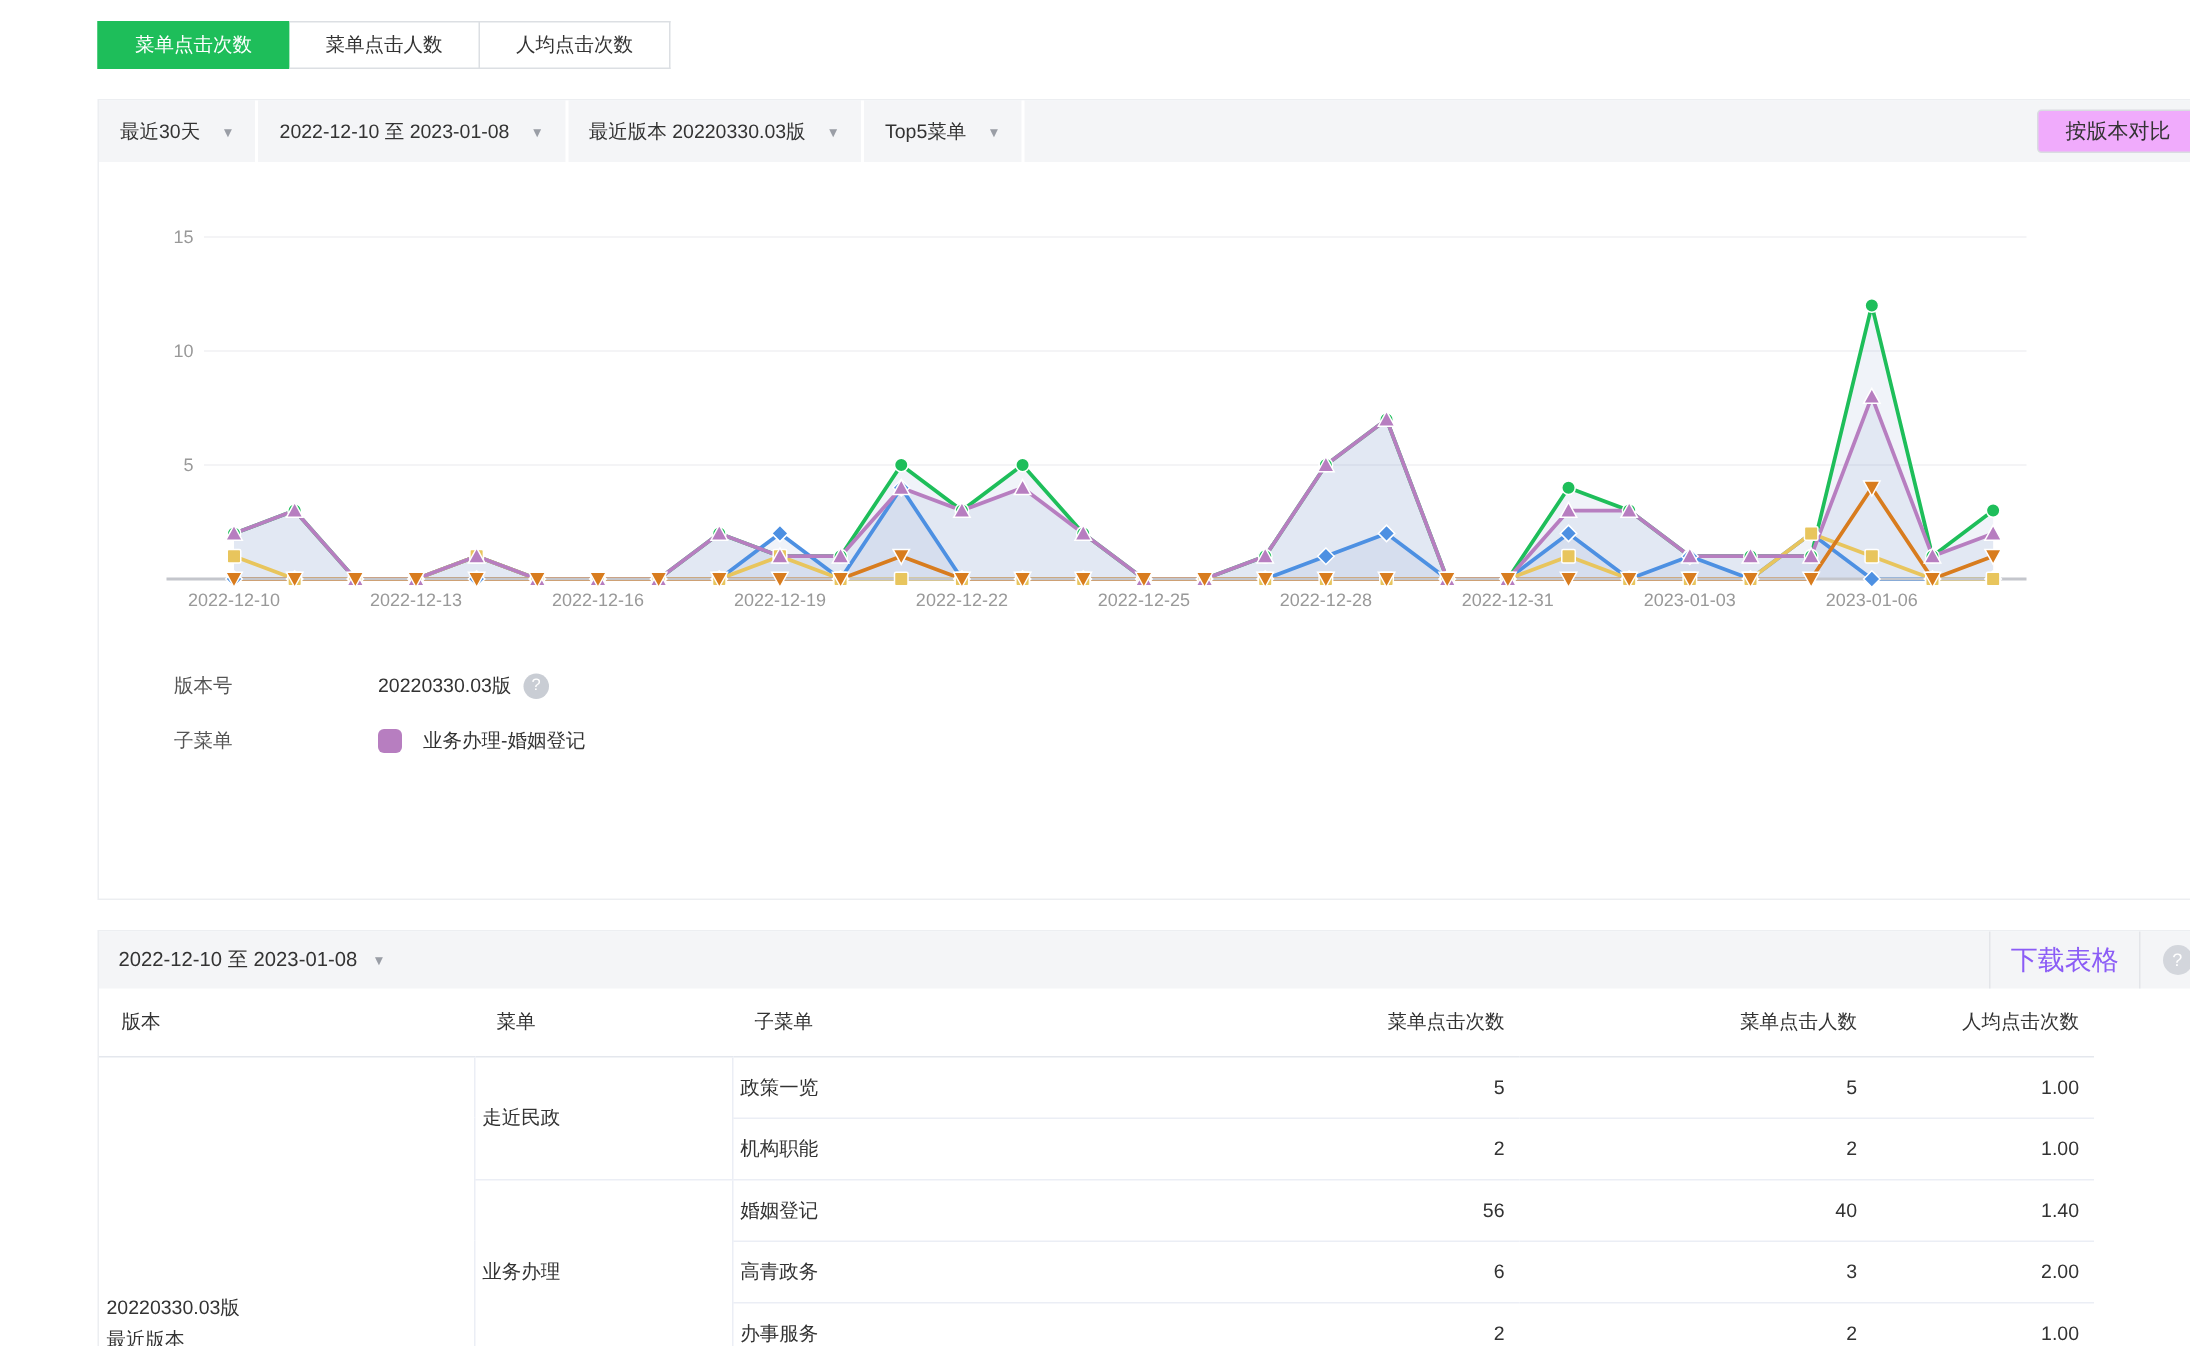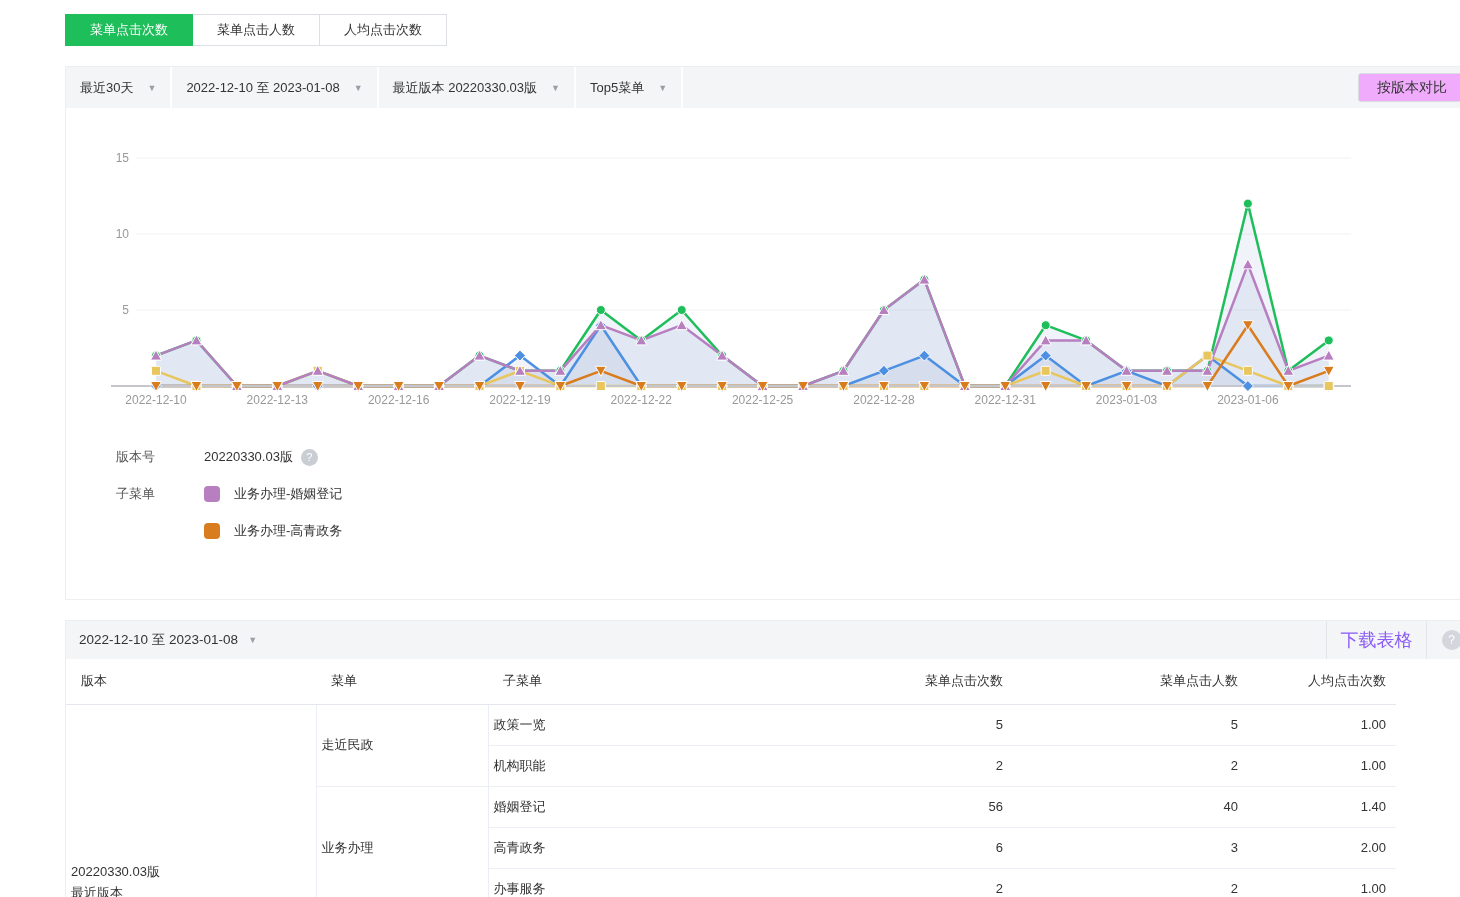--- a/index.html
+++ b/index.html
@@ -26,21 +26,21 @@
   .caret { font-size:9px; color:#9a9ea6; }
   .compare-btn { position:absolute; right:10px; top:6px; height:29px; padding:0 18px; background:#f0abfc;
     border:1px solid #d9dce1; border-radius:3px; font-size:14px; color:#333; display:flex; align-items:center; cursor:pointer; }
 
   
   #chart-wrap { position:relative; width:1330px; height:335px; }
   svg text { font-family:"Liberation Sans","DejaVu Sans",sans-serif; }
 
   
   .legend-block { position:absolute; left:50px; top:382px; font-size:13px; }
-  .lg-row { display:flex; align-items:center; margin-bottom:21px; height:16px; }
+  .lg-row { display:flex; align-items:center; margin-bottom:21px; height:16px;gap:48px; }
   .lg-label { width:88px; color:#555; }
   .lg-items { display:flex; align-items:center; }
   .lg-item { display:flex; align-items:center; margin-right:64px; cursor:pointer; }
   .sw { width:16px; height:16px; border-radius:4px; margin-right:14px; }
   .lg-item span.txt { color:#333; }
   .qmark { display:inline-flex; width:17px; height:17px; border-radius:50%; background:#c9cdd4; color:#fff;
     font-size:11px; align-items:center; justify-content:center; margin-left:8px; cursor:pointer; }
 
   
   .tbl-bar { position:relative; height:38px; background:#f4f5f7; display:flex; align-items:center; }
@@ -280,29 +280,20 @@
     </div>
     <div class="lg-row">
       <div class="lg-label">子菜单</div>
       <div class="lg-items" id="legend-sub-0">
           <div class="lg-item">
             <span class="sw" style="background: rgb(183, 126, 192);"></span>
             <span class="txt">业务办理-婚姻登记</span>
           </div>
         </div>
     </div>
-    <div class="lg-row">
-      <div class="lg-label"></div>
-      <div class="lg-items" id="legend-sub-1">
-          <div class="lg-item">
-            <span class="sw" style="background: rgb(216, 124, 30);"></span>
-            <span class="txt">业务办理-高青政务</span>
-          </div>
-        </div>
-    </div>
   </div>
 </div>
 
 <div class="card" id="table-card">
   <div class="tbl-bar">
     <div class="range">
       <span>2022-12-10 至 2023-01-08</span>
       <span class="caret">▼</span>
     </div>
     <div class="bar-right">

